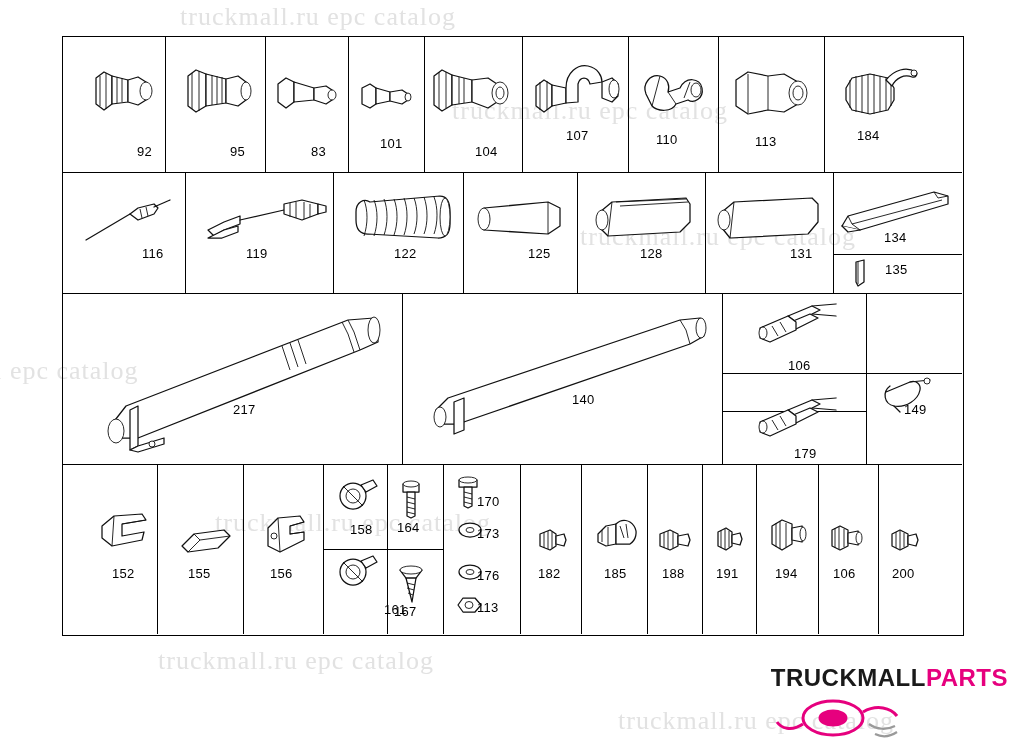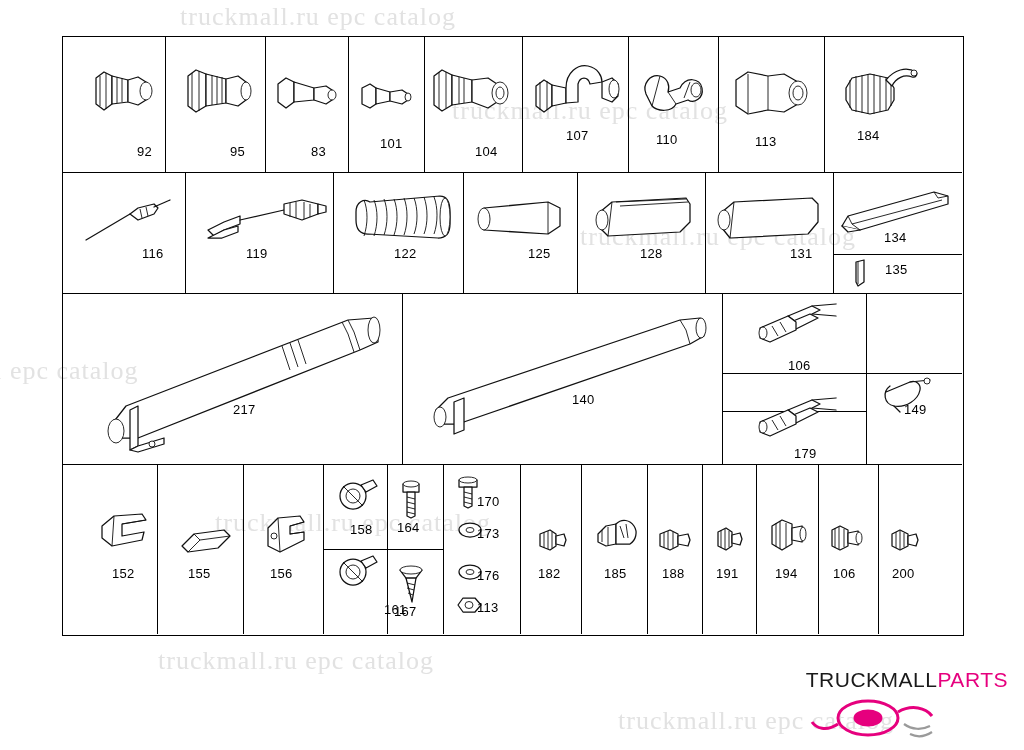--- a/index.html
+++ b/index.html
@@ -27,21 +27,21 @@
 
   .part{position:absolute;}
   svg{display:block;overflow:visible;}
   .ln{fill:none;stroke:#111;stroke-width:1.25;stroke-linejoin:round;stroke-linecap:round;}
   .lnf{fill:#fff;stroke:#111;stroke-width:1.25;stroke-linejoin:round;stroke-linecap:round;}
   .thin{fill:none;stroke:#111;stroke-width:0.9;}
   .thinf{fill:#fff;stroke:#111;stroke-width:0.9;}
 
   
   .logo{position:absolute;right:16px;bottom:10px;text-align:right;}
-  .logo-text{font-size:21px;font-weight:normal;letter-spacing:.5px;color:#1a1a1a;
+  .logo-text{font-size:24px;font-weight:bold;letter-spacing:.5px;color:#1a1a1a;
              font-family:"Liberation Sans",sans-serif;}
   .logo-text .pink{color:#e6007e;}
   .logo-mark{margin-top:2px;}
 </style>
 </head>
 <body>
 
 <div class="sheet">
 
   <div class="wm" style="left:180px;top:2px;">truckmall.ru epc catalog</div>

